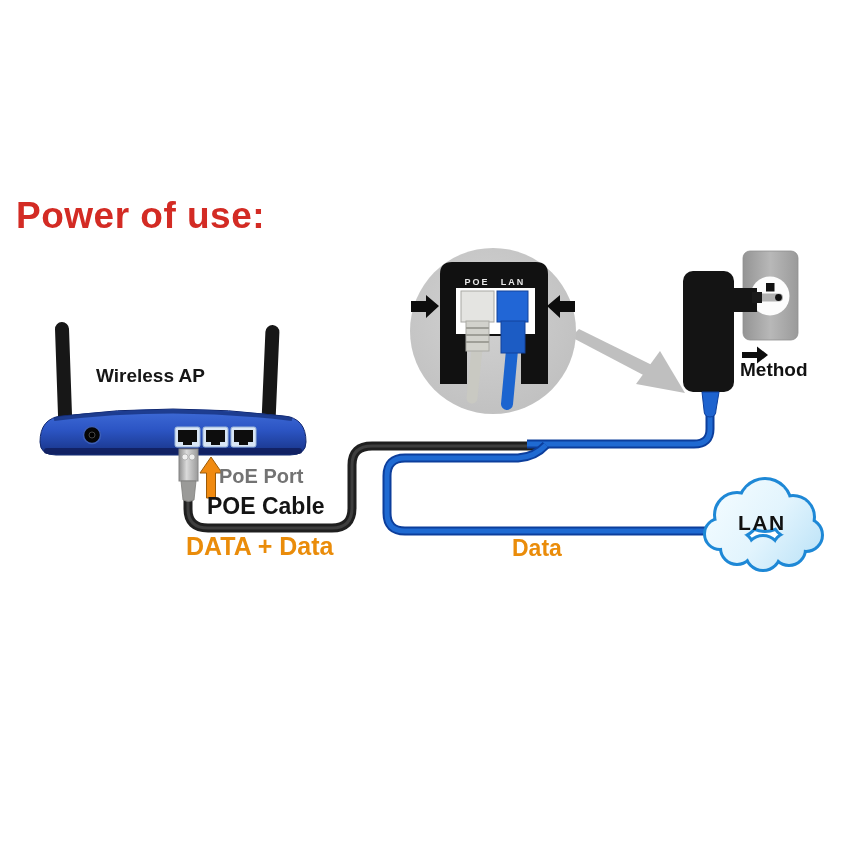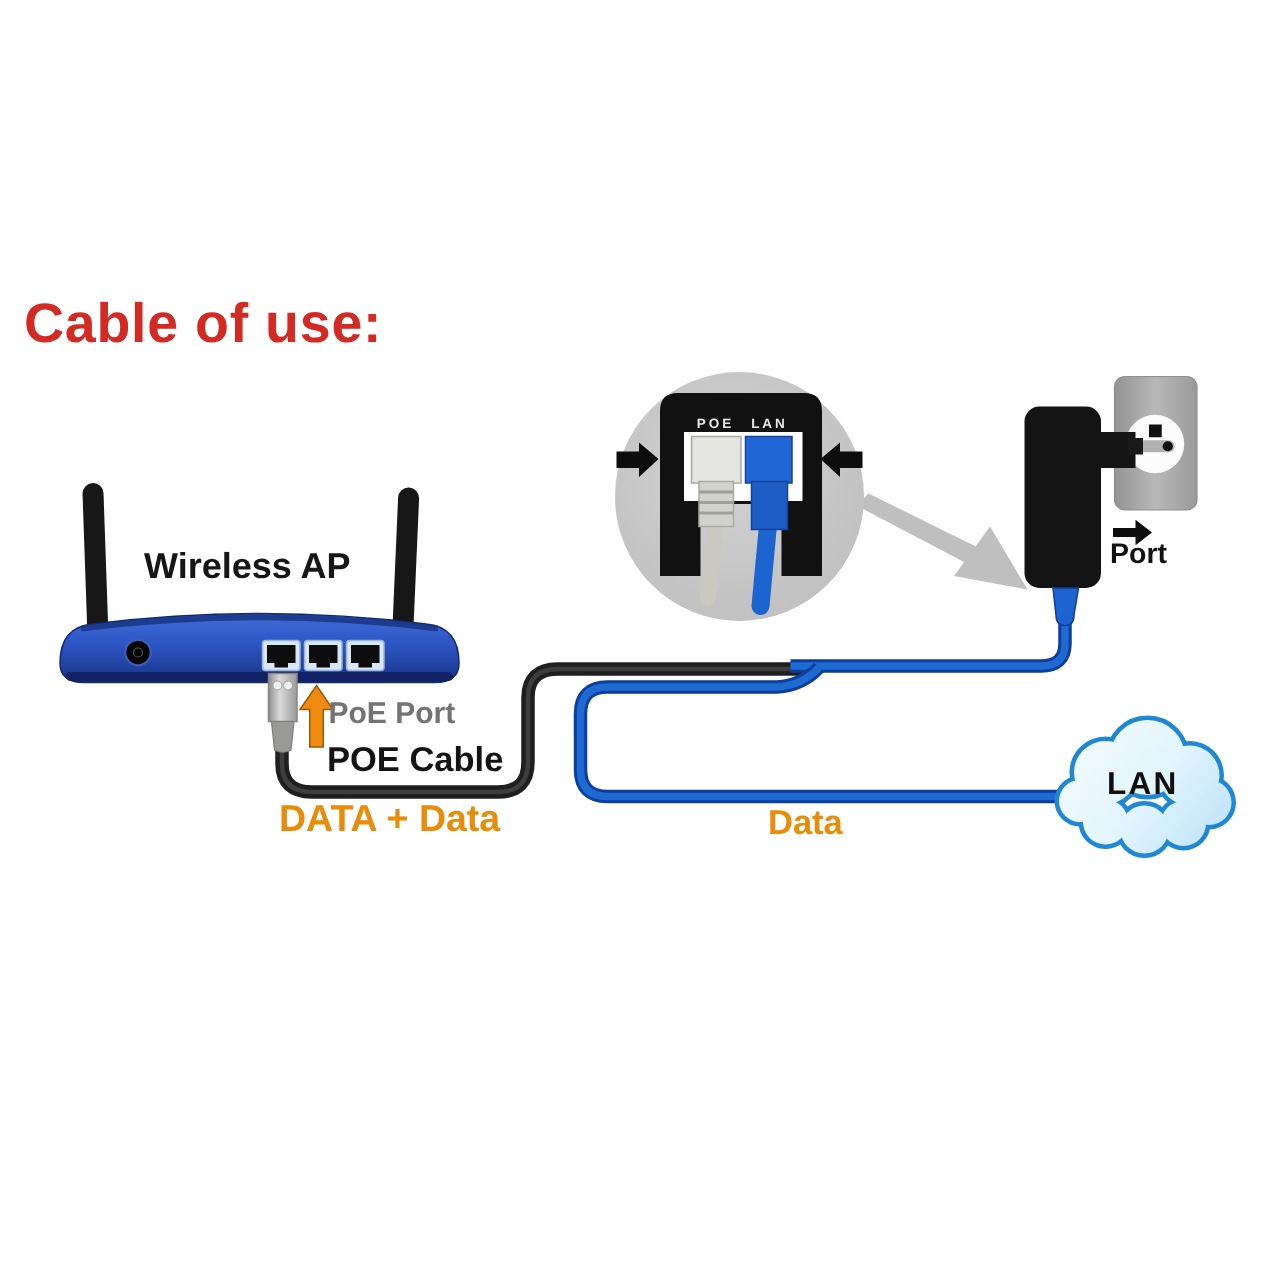--- a/index.html
+++ b/index.html
@@ -2,23 +2,23 @@
 <html><head>
 <meta charset="utf-8">
 <style>
   html,body{margin:0;padding:0;background:#ffffff;}
   #canvas{
     position:relative;width:850px;height:850px;background:#ffffff;overflow:hidden;
     font-family:"Liberation Sans", sans-serif;
   }
   .lbl{position:absolute;white-space:nowrap;font-weight:bold;line-height:1;}
   #title-label{left:16px;top:197px;font-size:37px;color:#d32b24;letter-spacing:.5px;}
-  #wireless-ap-label{left:96px;top:366px;font-size:24px;color:#161616;}
+  #wireless-ap-label{left:96px;top:366px;font-size:19px;color:#161616;}
   #poe-port-label{left:219px;top:466px;font-size:20px;color:#737373;}
-  #poe-cable-label{left:218px;top:495px;font-size:23px;color:#141414;text-align:right;}
+  #poe-cable-label{left:207px;top:495px;font-size:23px;color:#141414;text-align:right;}
   #data-power-label{left:186px;top:534px;font-size:25px;color:#ea8c0a;}
   #data-label{left:512px;top:537px;font-size:23px;color:#ea8c0a;text-align:center;}
   #power-label{left:740px;top:360px;font-size:19px;color:#111111;}
   #lan-label{left:738px;top:512px;font-size:21px;color:#101010;letter-spacing:1.5px;}
   svg{position:absolute;left:0;top:0;}
   svg text{font-family:"Liberation Sans", sans-serif;}
 </style>
 </head>
 <body>
 
@@ -167,21 +167,21 @@
         <circle cx="793" cy="517" r="20"></circle>
           <circle cx="806" cy="535" r="15"></circle>
         <circle cx="789" cy="549" r="15"></circle>
           <circle cx="763" cy="553" r="16"></circle>
         <circle cx="737" cy="548" r="15"></circle>
           <circle cx="720" cy="534" r="14"></circle>
       </g>
     </g>
   </svg>
 
-  <div class="lbl" id="title-label">Cable of use:</div>
+  <div class="lbl" id="title-label">Power of use:</div>
   <div class="lbl" id="wireless-ap-label">Wireless AP</div>
   <div class="lbl" id="poe-port-label">PoE Port</div>
   <div class="lbl" id="poe-cable-label">POE Cable</div>
   <div class="lbl" id="data-power-label">DATA + Data</div>
   <div class="lbl" id="data-label">Data</div>
-  <div class="lbl" id="power-label">Port</div>
+  <div class="lbl" id="power-label">Method</div>
   <div class="lbl" id="lan-label">LAN</div>
 </div>
 
 </body></html>

